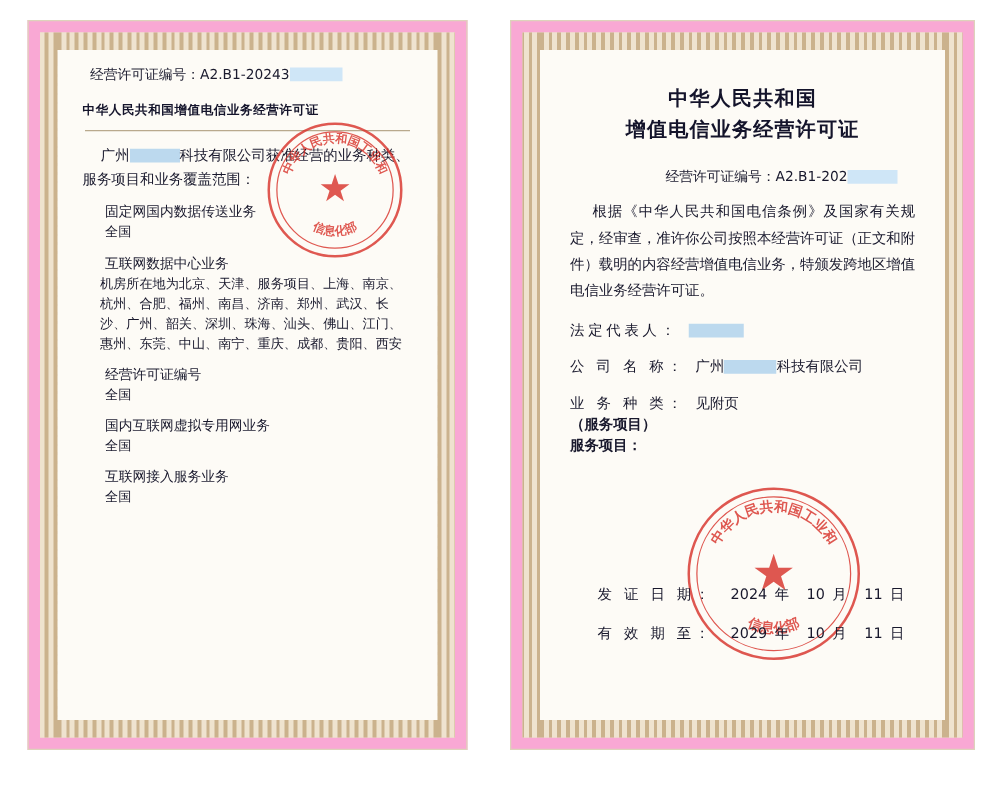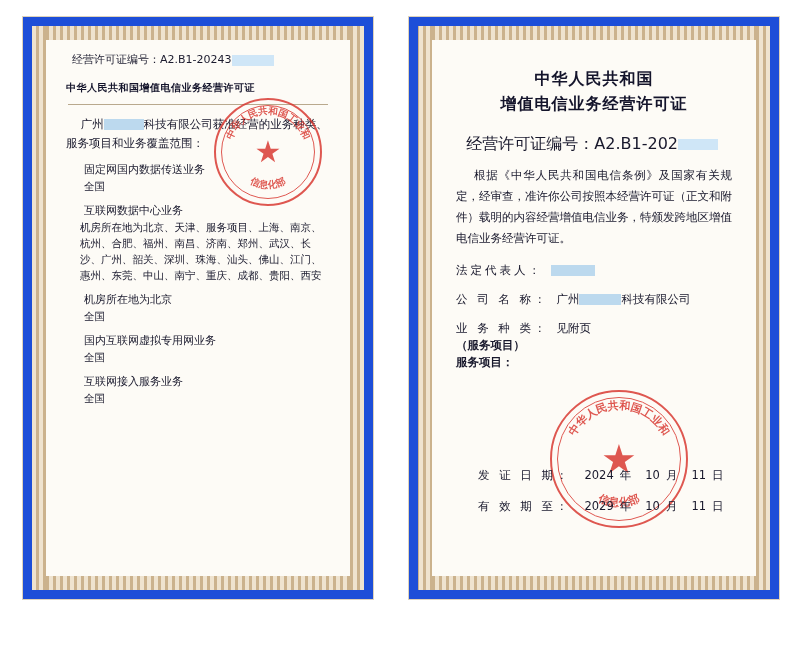--- a/index.html
+++ b/index.html
@@ -15,21 +15,21 @@
   }
   .page {
     position: relative;
     width: 800px;
     height: 648px;
   }
   
   .cert {
     position: absolute;
     top: 16px;
-    background: #1d4ed8;
+    background: #f9a8d4;
     box-sizing: border-box;
     border: 1px solid #ded2bb;
     padding: 9px;
   }
   .cert.left  { left: 22px;  width: 352px; height: 584px; }
   .cert.right { left: 408px; width: 372px; height: 584px; }
 
   
   .band {
     position: absolute;
@@ -117,21 +117,21 @@
   .title-r {
     text-align: center;
     font-size: 16px;
     font-weight: bold;
     color: #14142b;
     line-height: 25px;
     margin-top: 16px;
     letter-spacing: 1px;
   }
   .permit-no-r {
-    font-size: 16px;
+    font-size: 11px;
     color: #18182c;
     text-align: right;
     margin: 18px 18px 0 0;
     white-space: nowrap;
   }
   .para-r {
     font-size: 11.5px;
     color: #18182c;
     line-height: 21px;
     margin: 10px 4px 0 4px;
@@ -225,21 +225,21 @@
         <div class="sec-title cn">固定网国内数据传送业务</div>
         <div class="sec-body cn">全国</div>
       </div>
 
       <div>
         <div class="sec-title cn">互联网数据中心业务</div>
         <div class="sec-body cn wide">机房所在地为北京、天津、服务项目、上海、南京、杭州、合肥、福州、南昌、济南、郑州、武汉、长沙、广州、韶关、深圳、珠海、汕头、佛山、江门、惠州、东莞、中山、南宁、重庆、成都、贵阳、西安</div>
       </div>
 
       <div>
-        <div class="sec-title cn">机房所在地为北京</div>
+        <div class="sec-title cn">经营许可证编号</div>
         <div class="sec-body cn">全国</div>
       </div>
 
       <div>
         <div class="sec-title cn">国内互联网虚拟专用网业务</div>
         <div class="sec-body cn">全国</div>
       </div>
 
       <div>
         <div class="sec-title cn">互联网接入服务业务</div>

